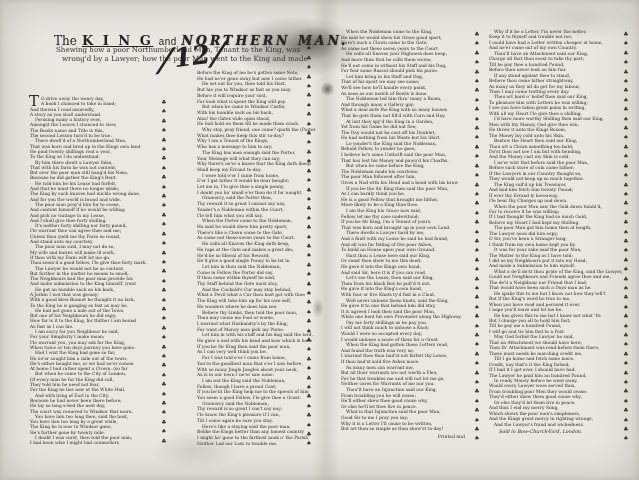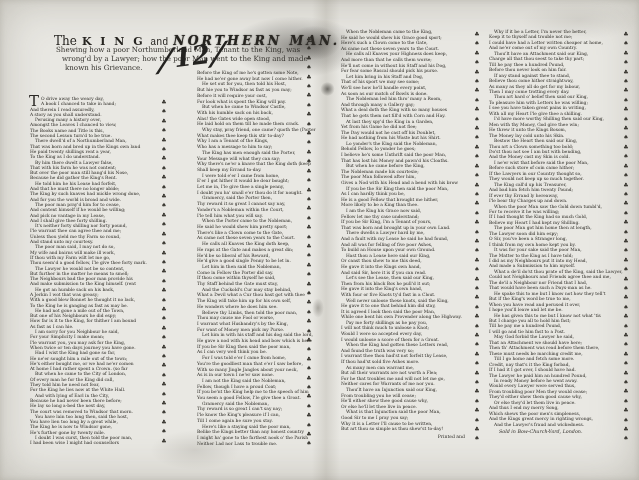--- a/index.html
+++ b/index.html
@@ -6,21 +6,21 @@
   #screen{position:relative;width:639px;height:480px;overflow:hidden;
           font-family:"DejaVu Serif","Liberation Serif",serif;}
   #paper{position:absolute;inset:0;background:#e9e8e3;
          box-shadow:inset 0 0 46px rgba(125,120,108,.38), inset 0 0 6px rgba(120,115,100,.25);}
   .mottle{position:absolute;pointer-events:none;}
   #fold{position:absolute;left:312px;top:0;width:28px;height:480px;
         background:linear-gradient(90deg,rgba(140,135,122,0) 0%,rgba(140,135,122,.22) 50%,rgba(140,135,122,0) 100%);}
   
   #title{position:absolute;left:54px;top:30px;width:280px;color:#262420;white-space:nowrap;}
   #title .t-the{font-size:12px;margin-top:8px;}
-  #title .t-king{font-size:11px;letter-spacing:2.5px;font-weight:bold;}
+  #title .t-king{font-size:13px;letter-spacing:2.5px;font-weight:bold;text-decoration:underline;}
   #title .t-and{font-size:10px;font-family:Liberation Mono, monospace;}
   #title .t-nm{font-size:12.5px;font-style:italic;letter-spacing:3px;font-weight:bold;
                text-shadow:0 0 1.2px rgba(40,38,34,.9);}
   #subtitle{position:absolute;left:56px;top:46px;width:276px;font-size:7.1px;
             line-height:8.8px;color:#34322d;}
   #subtitle .sub2{padding-left:6px;}
   #subtitle .sub3{padding-left:9px;}
   
   #hwmark{position:absolute;left:160px;top:42px;transform:rotate(-7deg);
           color:#232220;font-style:italic;display:flex;align-items:flex-start;}
@@ -61,21 +61,20 @@
 
   <div id="title">
     <span class="t-the">The</span>
     <span class="t-king">K I N G</span>
     <span class="t-and">and</span>
     <span class="t-nm">NORTHERN MAN.</span>
   </div>
   <div id="subtitle">
     <div class="sub1">Shewing how a poor Northumberland Man, Tenant to the King, was</div>
     <div class="sub2">wrong'd by a Lawyer; how the poor Man went to the King and made</div>
-    <div class="sub3">known his Grievance.</div>
   </div>
 
   <div id="hwmark">
     <span class="hw-slash">/</span>
     <span class="hw-num">12</span>
     <span class="hw-slash">/</span>
   </div>
 
   <div id="dropcap">T</div>
 

